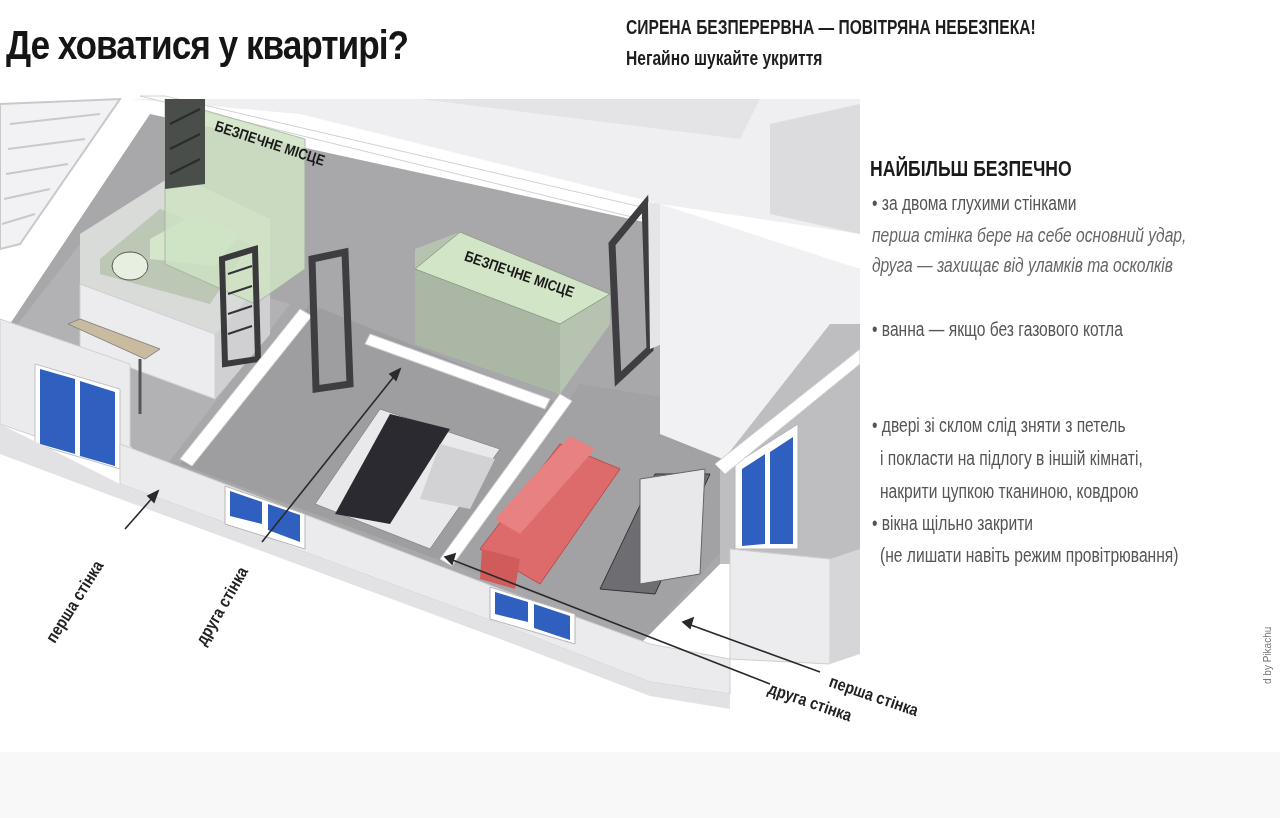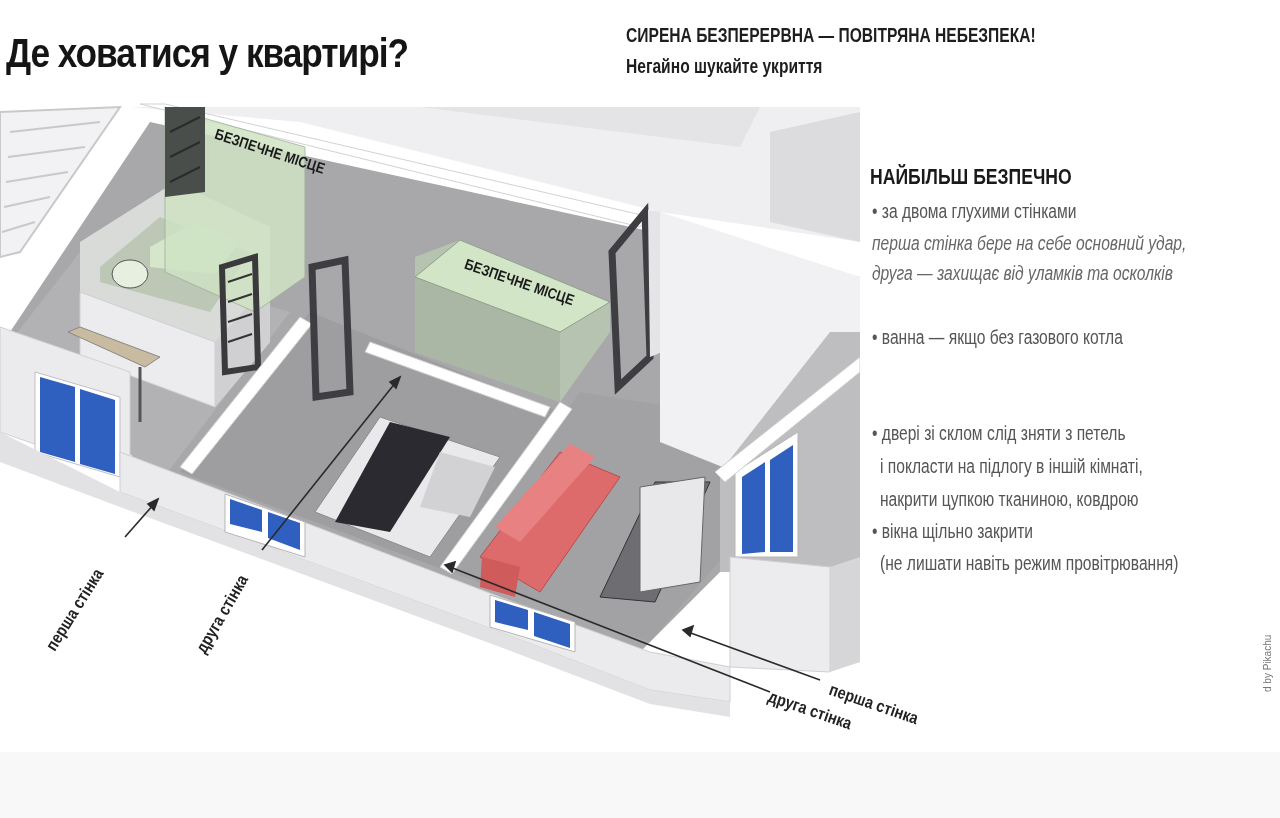--- a/index.html
+++ b/index.html
@@ -4,21 +4,21 @@
   <style>
     html, body { margin: 0; padding: 0; }
     body {
       width: 1280px; height: 818px; overflow: hidden;
       background: #ffffff;
       font-family: "Liberation Sans", "DejaVu Sans", sans-serif;
       position: relative;
       color: #1b1b1b;
     }
     .poster {
-      position: absolute; left: 0; top: 12px; width: 1280px; height: 752px;
+      position: absolute; left: 0; top: 4px; width: 1280px; height: 752px;
       background: #ffffff;
     }
     .bottom-strip {
       position: absolute; left: 0; top: 752px; width: 1280px; height: 66px;
       background: #f8f8f8;
     }
     .main-title {
       position: absolute; left: 6px; top: 18px;
       font-size: 41px; font-weight: bold; letter-spacing: -1.2px;
       transform: scaleX(0.86); transform-origin: left top;

